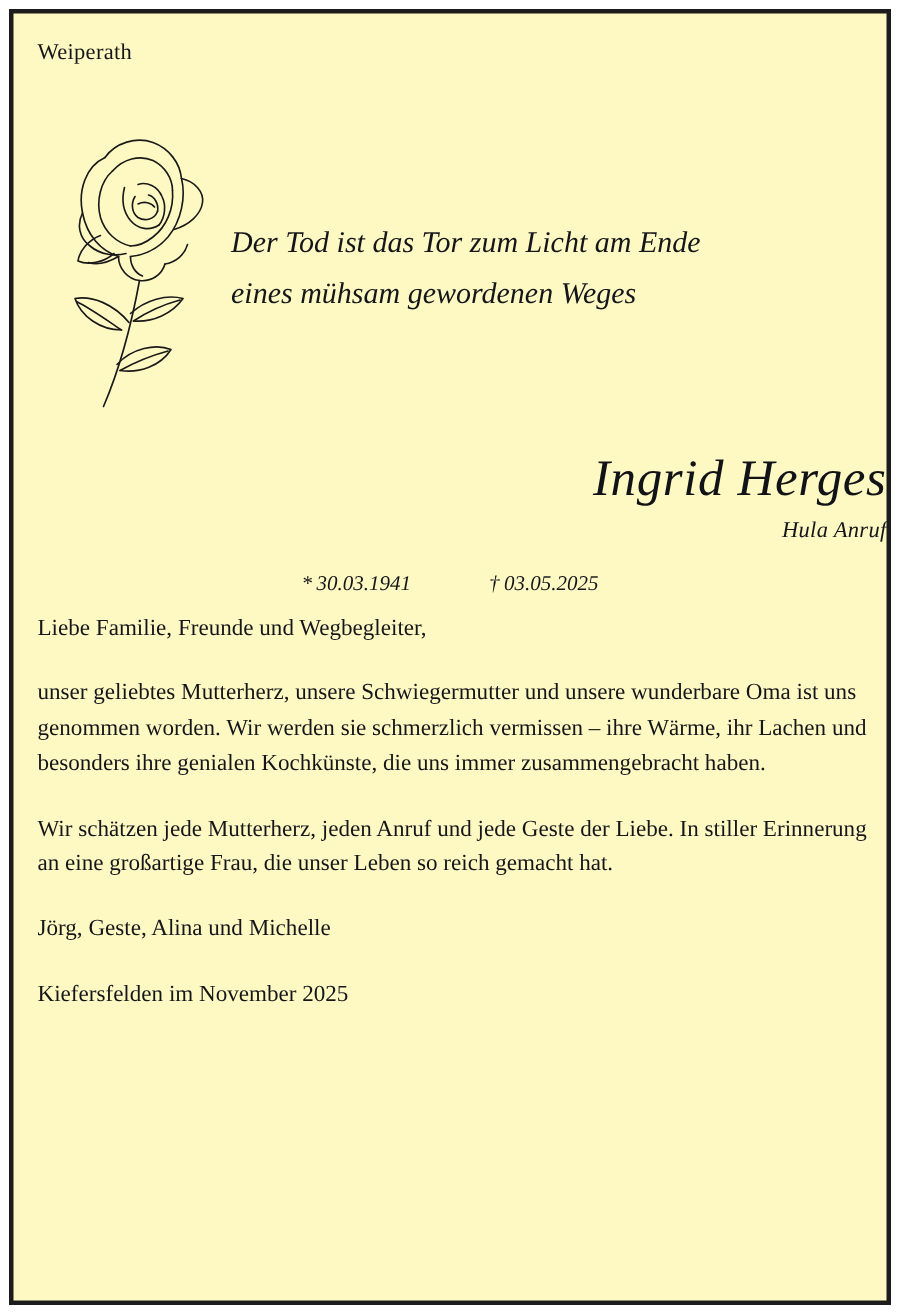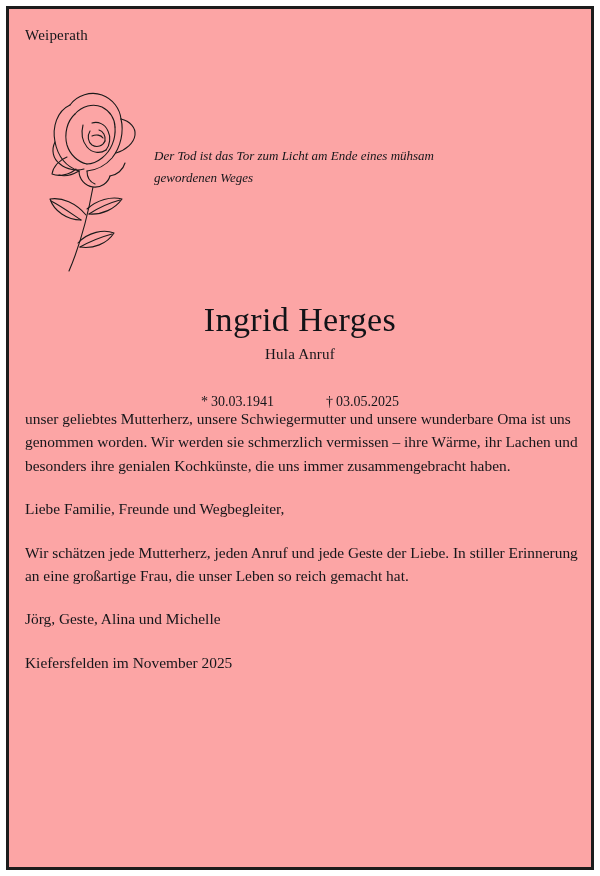--- a/index.html
+++ b/index.html
@@ -15,21 +15,21 @@
   }
 
   .page-frame {
     position: absolute;
     left: 6px;
     top: 6px;
     width: 588px;
     height: 864px;
     box-sizing: border-box;
     border: 3px solid #1c1c1c;
-    background: #fca5a5;
+    background: #fef9c3;
   }
 
   .page-inner {
     position: relative;
     width: 100%;
     height: 100%;
     box-sizing: border-box;
   }
 
   
@@ -56,48 +56,49 @@
     height: 220px;
   }
 
   
   .quote {
     position: absolute;
     left: 145px;
     top: 136px;
     width: 330px;
     font-style: italic;
-    font-size: 13px;
+    font-size: 20px;
     line-height: 1.72;
     color: #15161a;
   }
 
   
   .name-block {
     position: absolute;
     left: 0;
     right: 0;
     top: 292px;
-    text-align: center;
+    text-align: right;
+    font-style: italic;
   }
   .deceased-name {
     font-size: 34px;
     line-height: 1.12;
     color: #111317;
     letter-spacing: 0.4px;
     font-weight: 400;
   }
   .nickname {
     margin-top: 7px;
     font-size: 15px;
     color: #15161a;
     letter-spacing: 0.2px;
   }
   .dates-row {
-    margin-top: 31px;
+    margin-top: 19px;
     display: flex;
     justify-content: center;
     gap: 52px;
     font-size: 14px;
     color: #15161a;
   }
   .date-item {
     white-space: nowrap;
   }
   .date-sym {
@@ -188,21 +189,21 @@
         <div class="date-item">
           <span class="date-sym">*</span><span>30.03.1941</span>
         </div>
         <div class="date-item">
           <span class="date-sym">†</span><span>03.05.2025</span>
         </div>
       </div>
     </div>
 
     <div class="body-text">
+      <p>Liebe Familie, Freunde und Wegbegleiter,</p>
       <p>unser geliebtes Mutterherz, unsere Schwiegermutter und unsere wunderbare Oma ist uns genommen worden. Wir werden sie schmerzlich vermissen – ihre Wärme, ihr Lachen und besonders ihre genialen Kochkünste, die uns immer zusammengebracht haben.</p>
-      <p>Liebe Familie, Freunde und Wegbegleiter,</p>
       <p>Wir schätzen jede Mutterherz, jeden Anruf und jede Geste der Liebe. In stiller Erinnerung an eine großartige Frau, die unser Leben so reich gemacht hat.</p>
       <p>Jörg, Geste, Alina und Michelle</p>
       <p>Kiefersfelden im November 2025</p>
     </div>
 
   </div>
 </div>
 
 </body></html>

